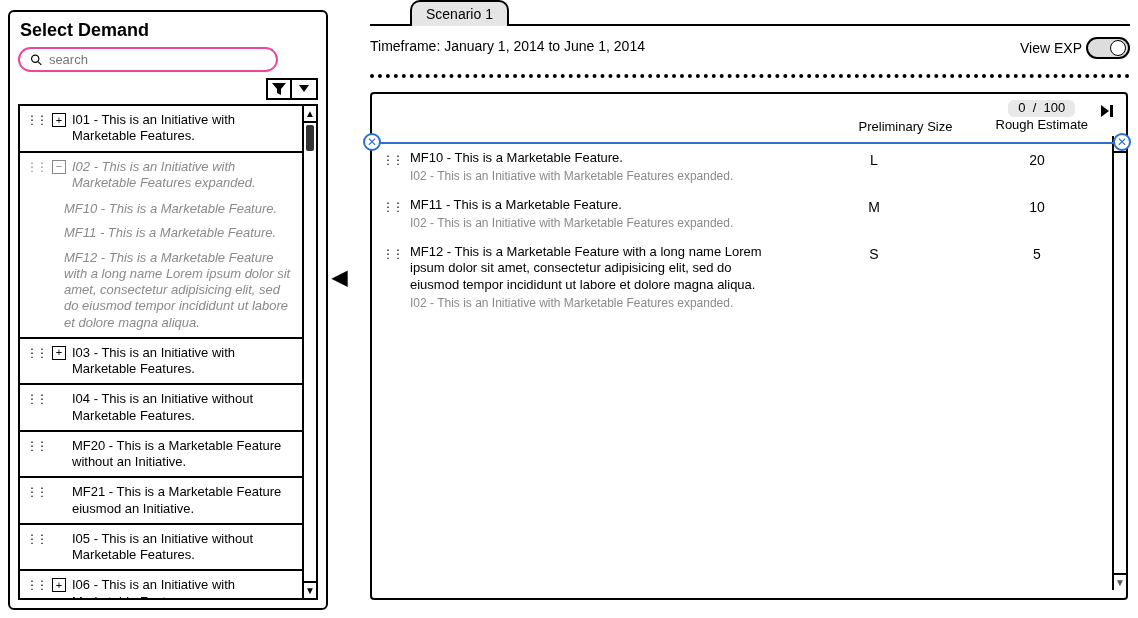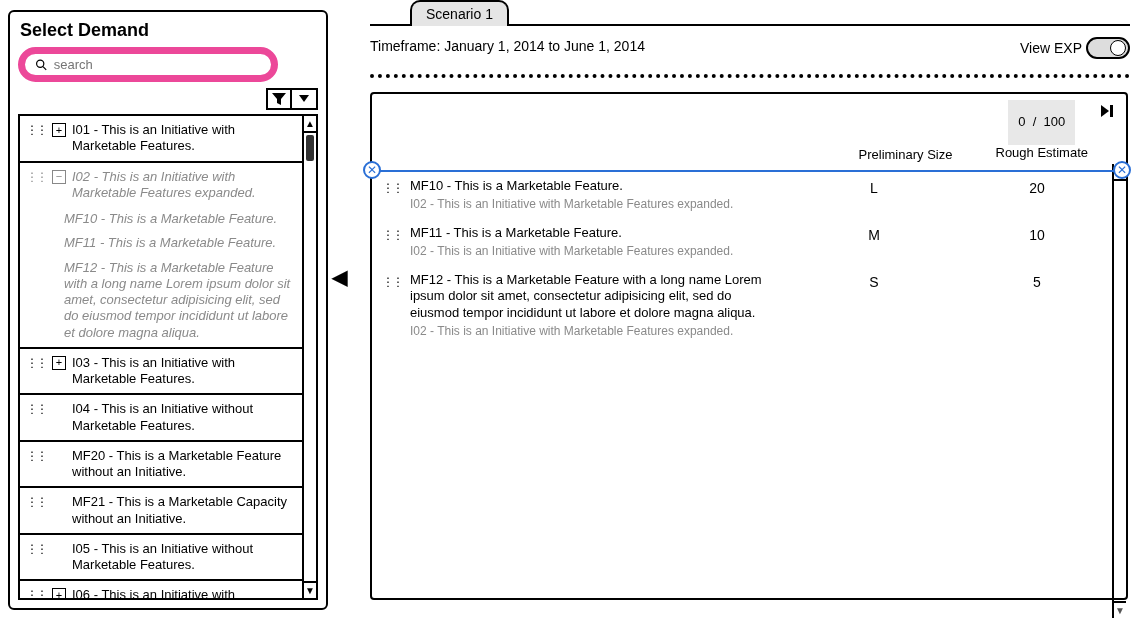--- a/index.html
+++ b/index.html
@@ -26,21 +26,21 @@
     flex-direction: column;
   }
   .sidebar-title {
     font-size: 18px;
     font-weight: 600;
     margin: 2px 0 6px 2px;
   }
   .search-wrap {
     display: flex;
     align-items: center;
-    border: 7px solid #ec4899;
+    border: 2px solid #ec4899;
     border-radius: 18px;
     padding: 3px 10px;
     width: 260px;
     margin-bottom: 6px;
   }
   .search-wrap .mag {
     width: 14px; height: 14px;
     margin-right: 6px;
   }
   .search-wrap input {
@@ -219,21 +219,21 @@
     display: flex;
     justify-content: flex-end;
     padding: 6px 10px 2px 10px;
     gap: 10px;
   }
   .summary-block {
     text-align: center;
     font-size: 13px;
     line-height: 1.3;
   }
-  .summary-count { background: #e8e8e8; padding: 14px 10px; display: inline-block; }
+  .summary-count { background: #e8e8e8; padding: 0 10px; display: inline-block; border-radius: 6px; }
   .next-btn {
     width: 18px; height: 18px;
     display: inline-flex; align-items: center; justify-content: center;
     cursor: pointer;
     margin-top: 2px;
   }
   .col-size { width: 160px; text-align: center; }
 
   
   .insert-marker {
@@ -348,21 +348,21 @@
           <span class="label">I04 - This is an Initiative without Marketable Features.</span>
         </div>
         <div class="tree-item">
           <span class="grip">⋮⋮</span>
           <span class="spacer"></span>
           <span class="label">MF20 - This is a Marketable Feature without an Initiative.</span>
         </div>
         <div class="tree-item">
           <span class="grip">⋮⋮</span>
           <span class="spacer"></span>
-          <span class="label">MF21 - This is a Marketable Capacity without an Initiative.</span>
+          <span class="label">MF21 - This is a Marketable Feature eiusmod an Initiative.</span>
         </div>
         <div class="tree-item">
           <span class="grip">⋮⋮</span>
           <span class="spacer"></span>
           <span class="label">I05 - This is an Initiative without Marketable Features.</span>
         </div>
         <div class="tree-item">
           <span class="grip">⋮⋮</span>
           <span class="expander">+</span>
           <span class="label">I06 - This is an Initiative with Marketable Features.</span>

